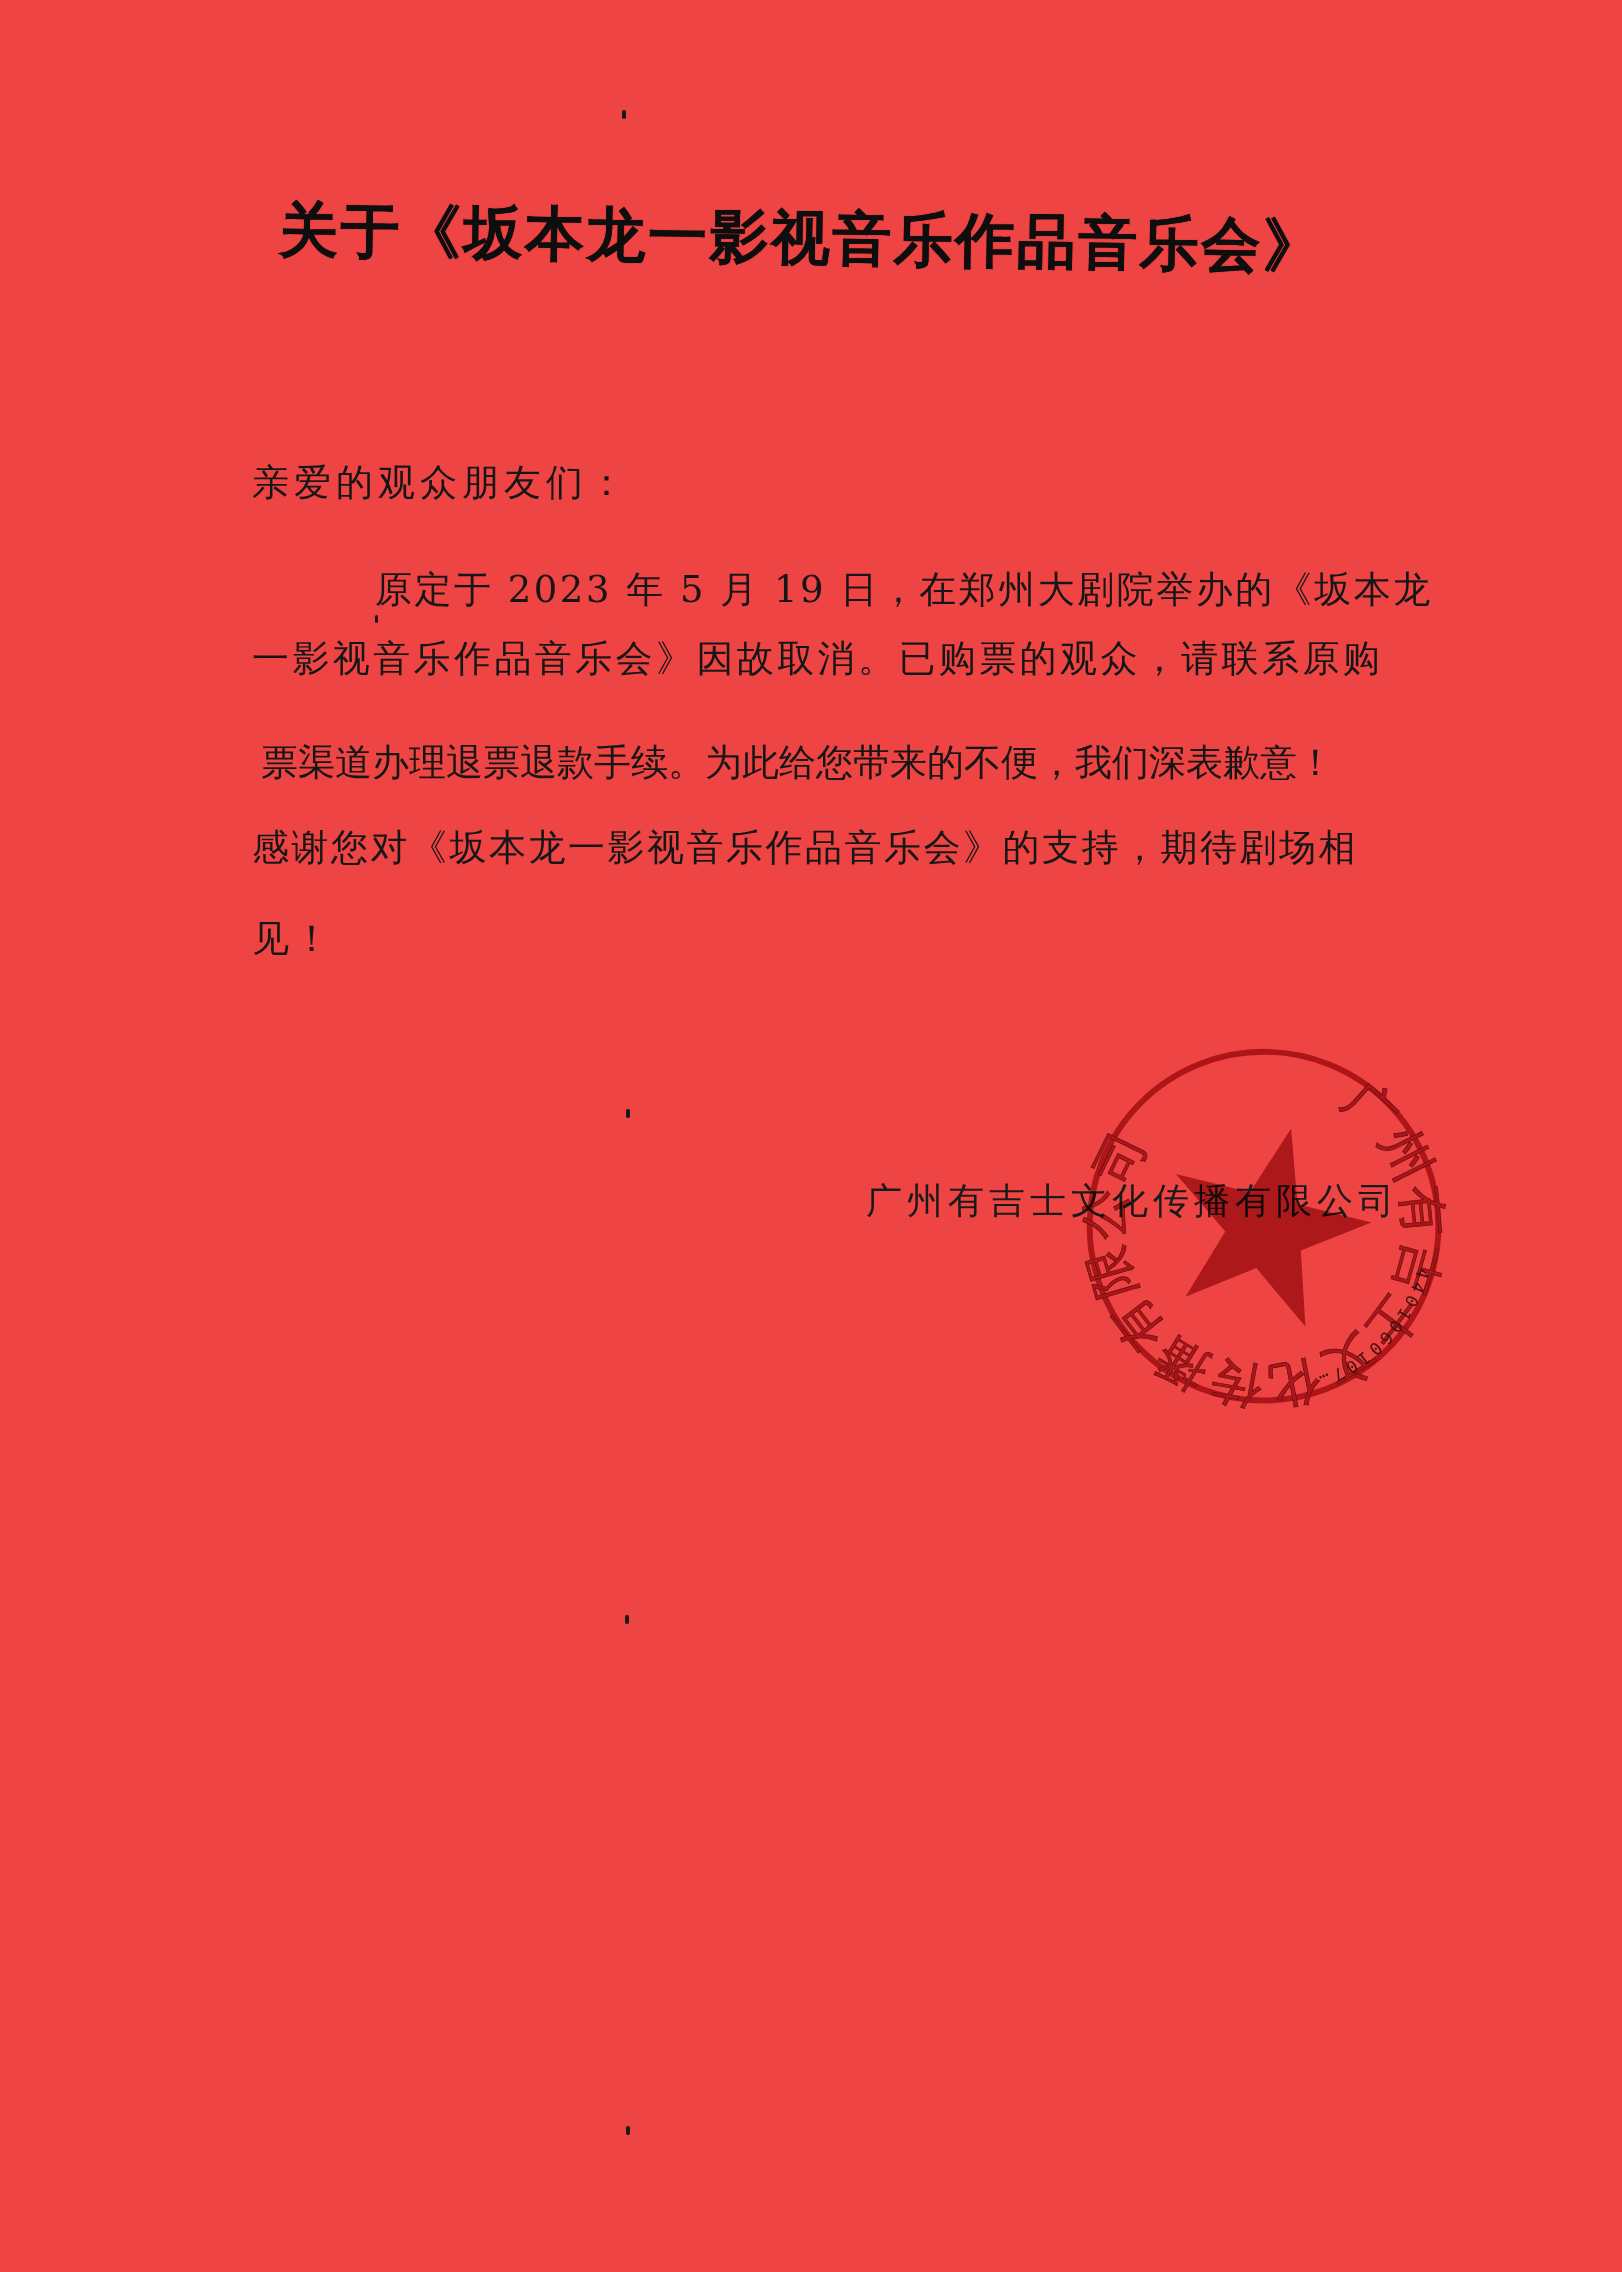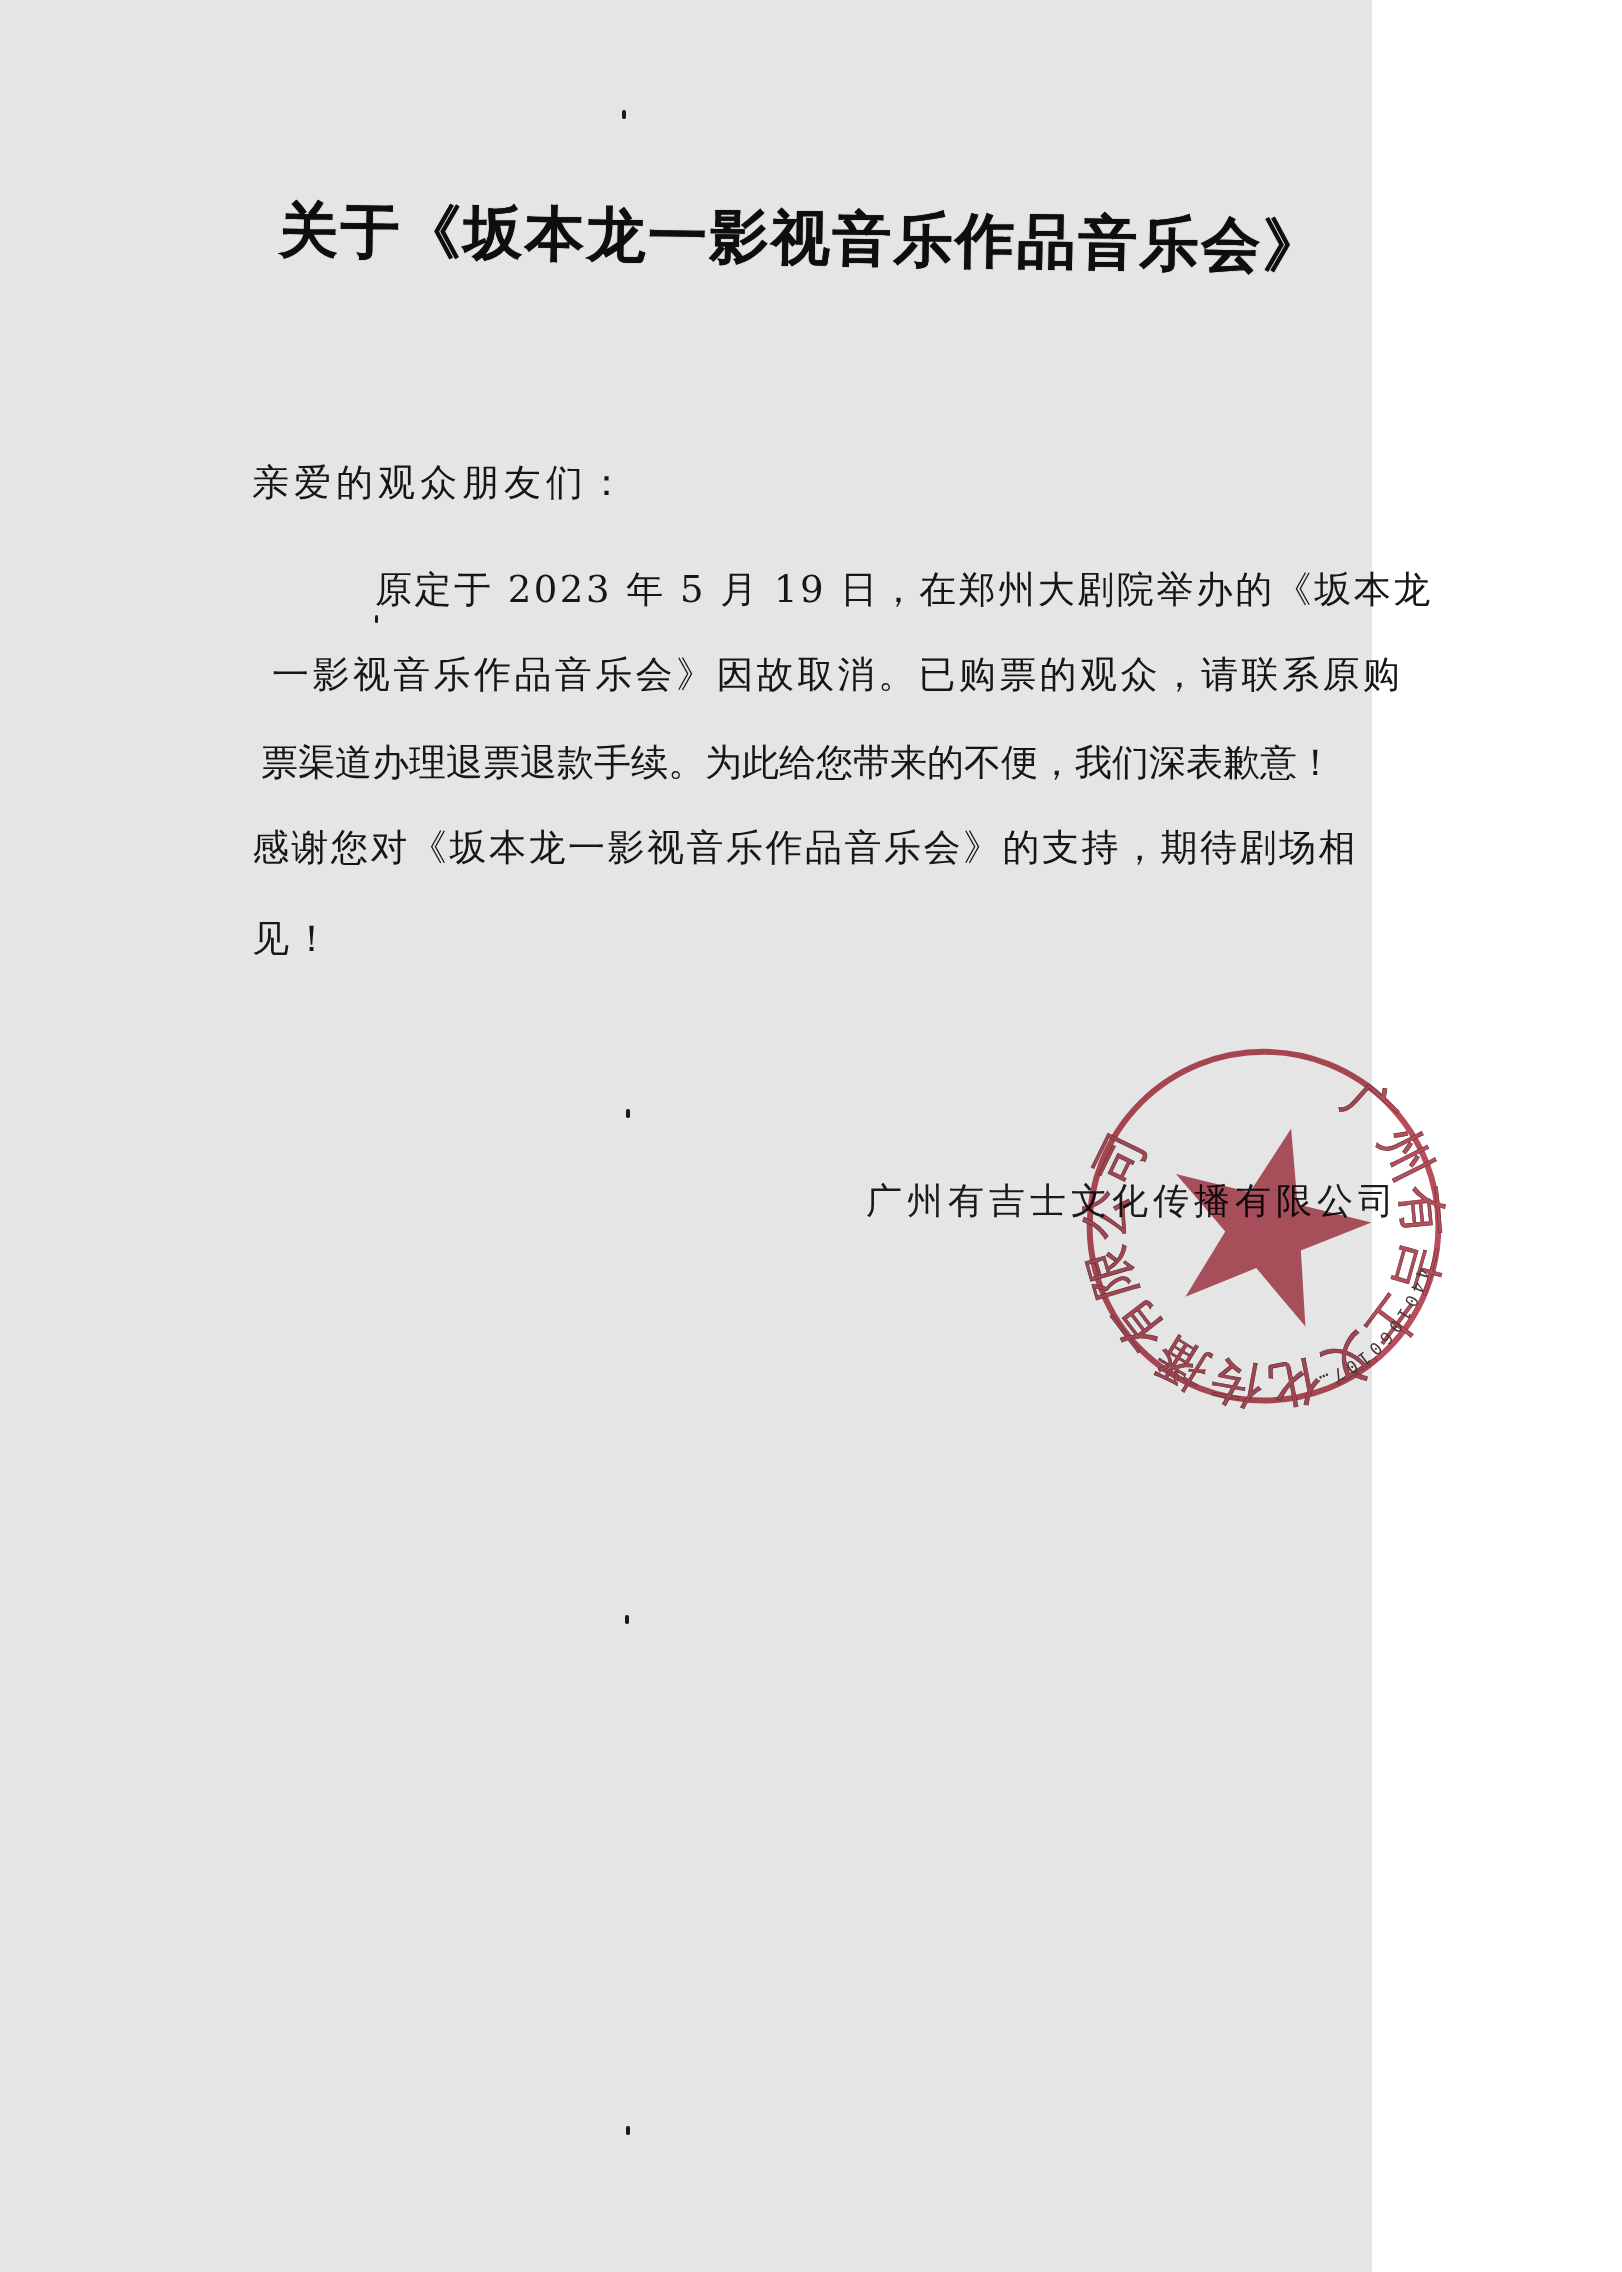--- a/index.html
+++ b/index.html
@@ -11,22 +11,22 @@
     width: 1622px;
     height: 2273px;
     position: relative;
     overflow: hidden;
     font-family: "DejaVu Sans", "Liberation Sans", sans-serif;
     color: #141414;
   }
   .page {
     position: absolute;
     left: 0; top: 0;
-    width: 1372px; height: 2273px;
-    background: #e5e5e5;
+    width: 1622px; height: 2273px;
+    background: #ef4444;
   }
   .scan-mark {
     position: absolute;
     width: 4.2px;
     height: 9.3px;
     background: #1a1a1a;
     border-radius: 1.7px;
     filter: blur(0.5px);
   }
   .title-line {
@@ -89,21 +89,21 @@
   <div class="scan-mark" style="left:626px; top:1109px;"></div>
   <div class="scan-mark" style="left:625px; top:1615px;"></div>
   <div class="scan-mark" style="left:626px; top:2126px;"></div>
   <div class="scan-mark" style="left:375px; top:615px; width:2.5px; height:7.6px;"></div>
 
   <div class="title-line l1">关于《坂本龙一影视音乐作品音乐会》</div>
 
   <div class="body-line" style="left:252px; top:459px; letter-spacing:5px;">亲爱的观众朋友们：</div>
 
   <div class="body-line" style="left:375px; top:566px; letter-spacing:2.5px;">原定于 2023 年 5 月 19 日，在郑州大剧院举办的《坂本龙</div>
-  <div class="body-line" style="left:252px; top:651px; letter-spacing:3.4px;margin-left:20px;">一影视音乐作品音乐会》因故取消。已购票的观众，请联系原购</div>
+  <div class="body-line" style="left:252px; top:635px; letter-spacing:3.4px;">一影视音乐作品音乐会》因故取消。已购票的观众，请联系原购</div>
   <div class="body-line" style="left:252px; top:739px; letter-spacing:0px;margin-left:9px;">票渠道办理退票退款手续。为此给您带来的不便，我们深表歉意！</div>
   <div class="body-line" style="left:252px; top:827px; letter-spacing:2.5px;font-family:Liberation Mono, monospace;">感谢您对《坂本龙一影视音乐作品音乐会》的支持，期待剧场相</div>
   <div class="body-line" style="left:252px; top:915px;">见！</div>
 
   <div class="sig-line" style="left:866px; top:1179px;">广州有吉士文化传播有限公司</div>
 
   <svg class="seal" viewBox="0 0 430 430" xmlns="http://www.w3.org/2000/svg">
     <defs>
       <path id="sealArc" d="M 215,215 m -168,0 a 168,168 0 1,1 336,0 a 168,168 0 1,1 -336,0"></path>
       <path id="codeArc" d="M 215,215 m -188,0 a 188,188 0 1,1 376,0 a 188,188 0 1,1 -376,0"></path>

